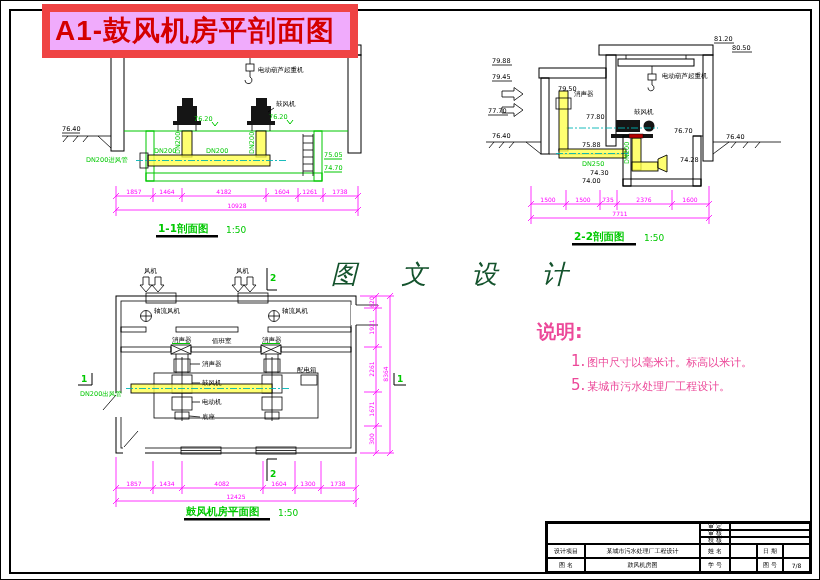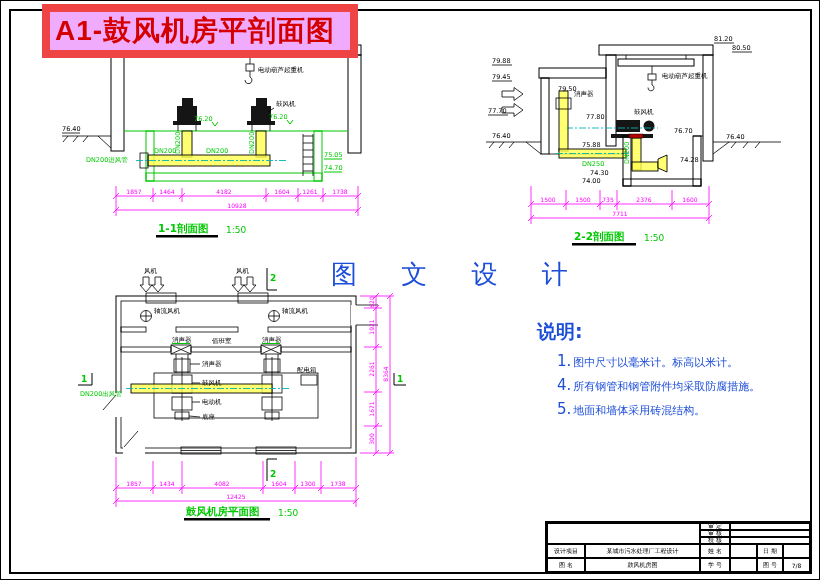--- a/index.html
+++ b/index.html
@@ -3,25 +3,25 @@
 <meta charset="utf-8">
 <style>
   html,body{margin:0;padding:0;background:#9a9a9a;}
   .sheet{position:relative;width:818px;height:578px;background:#fff;border:1px solid #000;
          margin:0 auto;overflow:hidden;font-family:"DejaVu Sans",sans-serif;}
   .frame{position:absolute;left:8px;top:8px;right:7px;bottom:5px;border:2px solid #000;}
   .titlebox{position:absolute;left:13px;top:3px;width:300px;height:38px;border:8px solid #ef4444;
             background:#f0abfc;display:flex;align-items:center;z-index:5;margin-left:28px;}
   .titletext{color:#d40000;font-weight:bold;font-size:28px;letter-spacing:1px;padding-left:5px;
              white-space:nowrap;font-family:"Liberation Sans",sans-serif;}
-  .watermark{position:absolute;left:330px;top:256px;font-size:26px;color:#1d4ed8;letter-spacing:18px;
-             white-space:nowrap;font-family:"DejaVu Serif",serif;}
-  .notes{position:absolute;left:536px;top:318px;color:#1d4ed8;z-index:2;}
+  .watermark{position:absolute;left:330px;top:256px;font-size:26px;color:#14532d;letter-spacing:18px;
+             white-space:nowrap;font-family:"DejaVu Serif",serif;font-style:italic;}
+  .notes{position:absolute;left:536px;top:318px;color:#ec4899;z-index:2;}
   .notes-title{font-size:19px;font-weight:bold;margin:0 0 6px 0;}
-  .note-row{margin:5px 0 0 20px;white-space:nowrap;}
+  .note-row{margin:5px 0 0 34px;white-space:nowrap;}
   .note-n{font-size:15px;margin-right:2px;}
   .note-t{font-size:11px;}
   svg{position:absolute;overflow:visible;}
   svg text{font-family:"DejaVu Sans",sans-serif;font-size:6.5px;}
   .blk{stroke:#000;fill:none;stroke-width:1;}
   .blkt{stroke:#000;fill:none;stroke-width:.8;}
   .grn{stroke:#00c800;fill:none;stroke-width:1;}
   .dim{stroke:#ff00ff;fill:none;stroke-width:.8;}
   .yel{fill:#ffff4d;fill-opacity:.8;stroke:#000;stroke-width:.9;}
   .cyn{stroke:#00b4b4;stroke-width:.9;stroke-dasharray:7 2 2 2;fill:none;}
@@ -433,23 +433,21 @@
     <text class="cap" x="110" y="252">鼓风机房平面图</text>
     <rect x="108" y="255" width="86" height="2.5" fill="#000" stroke="none"></rect>
     <text class="sc" x="202" y="253">1:50</text>
   </svg>
 
   <div class="notes">
     <div class="notes-title">说明:</div>
     <div class="note-row">
       <span class="note-n">1.</span><span class="note-t">图中尺寸以毫米计。标高以米计。</span></div>
     <div class="note-row">
-      <span class="note-n">4.</span><span class="note-t">所有钢管和钢管附件均采取防腐措施。</span></div>
-    <div class="note-row">
-      <span class="note-n">5.</span><span class="note-t">地面和墙体采用砖混结构。</span></div>
+      <span class="note-n">5.</span><span class="note-t">某城市污水处理厂工程设计。</span></div>
   </div>
 
   <div class="tblock">
     <div class="tc" style="left:0;top:0;width:153px;height:21px"></div>
     <div class="tc" style="left:153px;top:0;width:30px;height:7px">审 定</div>
     <div class="tc" style="left:183px;top:0;width:80px;height:7px"></div>
     <div class="tc" style="left:153px;top:7px;width:30px;height:7px">审 核</div>
     <div class="tc" style="left:183px;top:7px;width:80px;height:7px"></div>
     <div class="tc" style="left:153px;top:14px;width:30px;height:7px">校 核</div>
     <div class="tc" style="left:183px;top:14px;width:80px;height:7px"></div>

